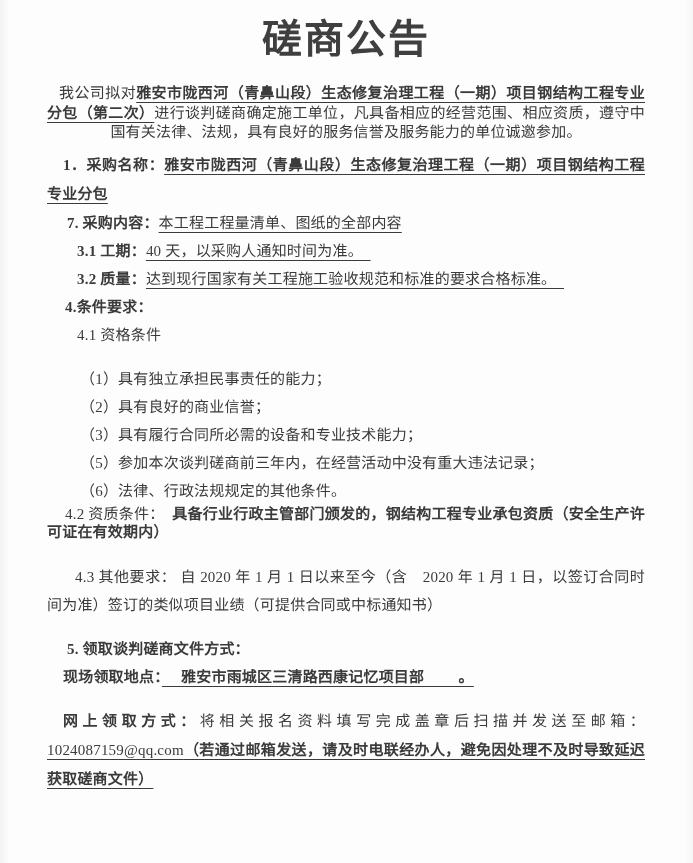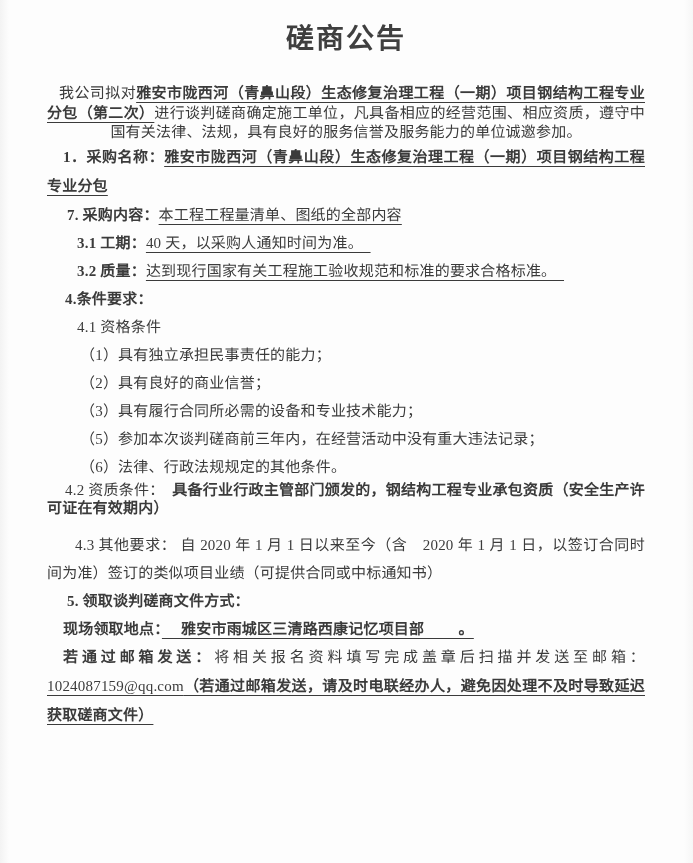--- a/index.html
+++ b/index.html
@@ -6,32 +6,32 @@
   body{width:693px;height:863px;background:#ffffff;}
   .page{
     box-sizing:border-box;width:693px;height:863px;overflow:hidden;
     background:linear-gradient(90deg,#f3f3f3 0px,#fdfdfd 9px,#fdfdfd 684px,#f6f6f6 693px);
     padding:14px 48px 6px 47px;
     font-family:"Liberation Serif","DejaVu Serif",serif;
     color:#3b3b3b;
   }
   .doc-title{
     margin:4px 0 24px;text-align:center;
-    font-size:28px;line-height:42px;font-weight:700;letter-spacing:2px;color:#3f3f3f;
+    font-size:40px;line-height:42px;font-weight:700;letter-spacing:2px;color:#3f3f3f;
     font-family:"Liberation Sans","DejaVu Sans",sans-serif;
   }
   .para{margin:0;font-size:15px;line-height:28px;text-align:justify;letter-spacing:0.2px;}
   .lh29{line-height:29px}
   .lh19{line-height:19.5px}
   .lh18{line-height:18px}
   .center-last{text-align-last:center}
-  .mb8{}
+  .mb8{margin-bottom:8px}
   .mt2{margin-top:2px}
-  .mt4{margin-top:0}
-  .mt14{margin-top:14px}
+  .mt4{margin-top:16px}
+  .mt14{margin-top:22px}
   .ti12{text-indent:12px}.ti16{text-indent:16px}.ti18{text-indent:18px}
   .ti20{text-indent:20px}.ti28{text-indent:28px}.ti30{text-indent:30px}.ti33{text-indent:33px}
   .b{font-weight:700}
   .u{text-decoration:underline;text-underline-offset:4px;text-decoration-thickness:1px;}
 </style>
 </head>
 <body>
 
 <div class="page">
 
@@ -60,15 +60,15 @@
 
   <p class="para lh18 ti18"><span>4.2 资质条件：　</span><span class="b">具备行业行政主管部门颁发的，钢结构工程专业承包资质（安全生产许可证在有效期内）</span></p>
 
   <p class="para ti28 mt14"><span>4.3 其他要求： 自 2020 年 1 月 1 日以来至今（含　2020 年 1 月 1 日，以签订合同时间为准）签订的类似项目业绩（可提供合同或中标通知书）</span></p>
 
 
   <p class="para ti20 mt4"><span class="b">5. 领取谈判磋商文件方式：</span></p>
 
   <p class="para ti16"><span class="b">现场领取地点：</span><span class="b u">　 雅安市雨城区三清路西康记忆项目部　　 。</span></p>
 
-  <p class="para lh29 ti16 mt4"><span class="b">若通过邮箱发送：</span><span>将相关报名资料填写完成盖章后扫描并发送至邮箱：</span><span class="u"> 1024087159@qq.com</span><span class="b u">（若通过邮箱发送，请及时电联经办人，避免因处理不及时导致延迟获取磋商文件）</span></p>
+  <p class="para lh29 ti16 mt4"><span class="b">网上领取方式：</span><span>将相关报名资料填写完成盖章后扫描并发送至邮箱：</span><span class="u"> 1024087159@qq.com</span><span class="b u">（若通过邮箱发送，请及时电联经办人，避免因处理不及时导致延迟获取磋商文件）</span></p>
 
 </div>
 
 </body></html>

